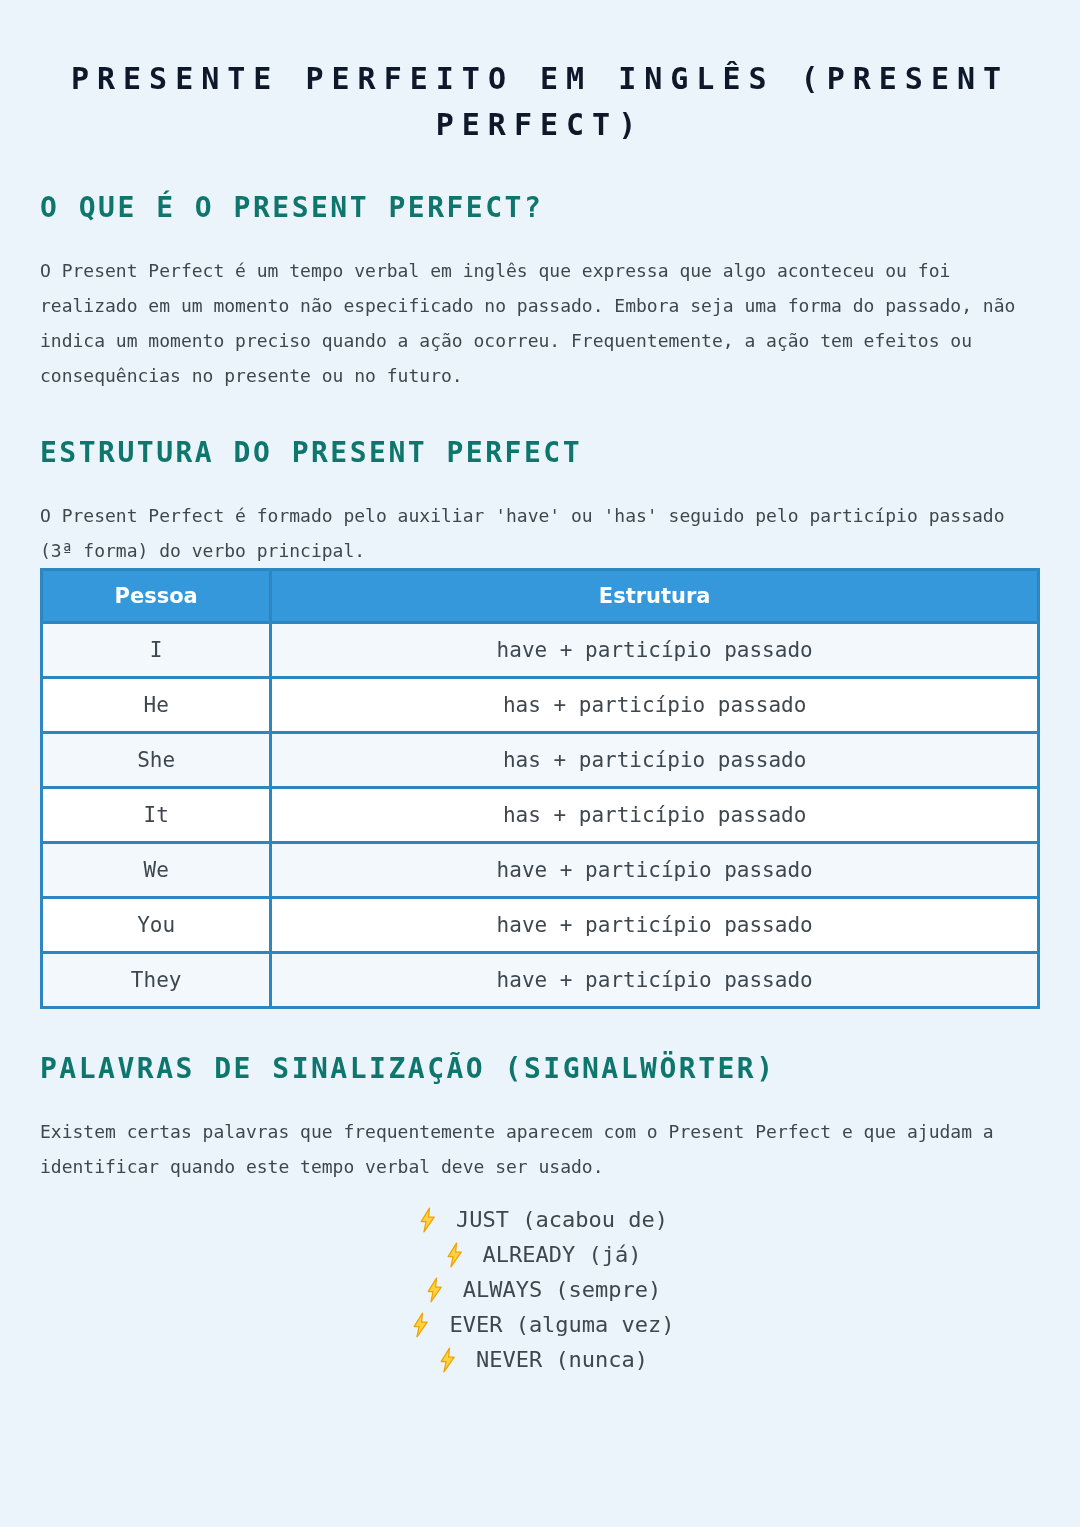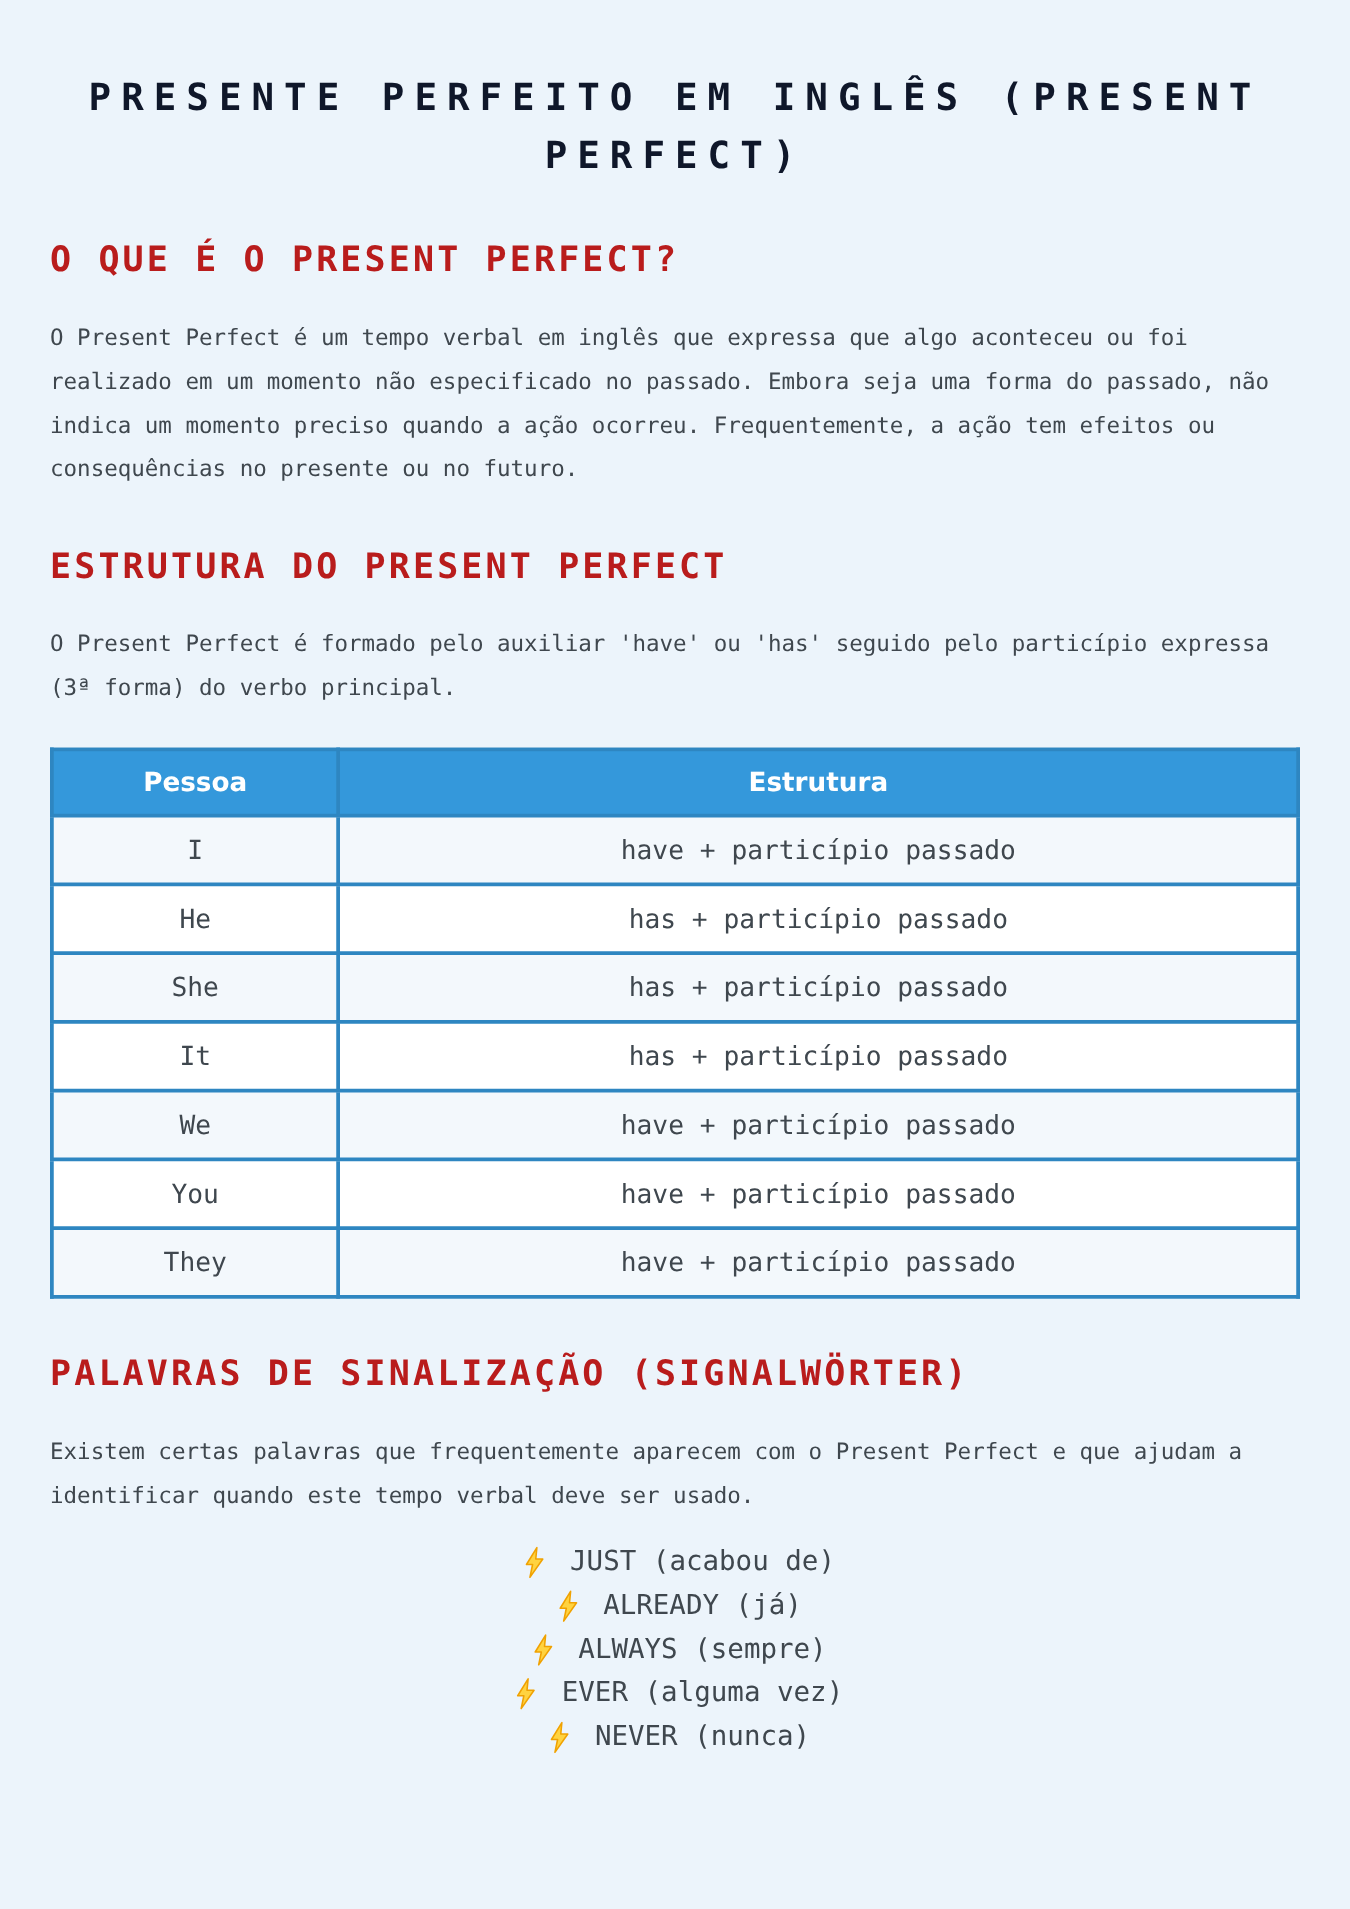--- a/index.html
+++ b/index.html
@@ -21,31 +21,30 @@
     letter-spacing: 8px;
     text-align: center;
     color: #0f172a;
   }
   .section-heading {
     margin: 40px 0 25px 0;
     font-size: 28px;
     line-height: 40px;
     font-weight: bold;
     letter-spacing: 2.5px;
-    color: #b91c1c;
+    color: #0f766e;
   }
   .body-text {
     margin: 0;
     font-size: 18px;
     line-height: 35px;
     color: #3F474E;
   }
   .structure-table {
     width: 100%;
-    margin-top: 30px;
     border-collapse: collapse;
     border: 3px solid #2E86C1;
     background: #FFFFFF;
   }
   .structure-table th {
     background: #3498DB;
     color: #FFFFFF;
     font-family: "DejaVu Sans", "Liberation Sans", sans-serif;
     font-size: 21px;
     font-weight: bold;
@@ -86,21 +85,21 @@
 </style>
 </head>
 <body>
 
 <h1 class="doc-title">PRESENTE PERFEITO EM INGLÊS (PRESENT PERFECT)</h1>
 
 <h2 class="section-heading">O QUE É O PRESENT PERFECT?</h2>
 <p class="body-text">O Present Perfect é um tempo verbal em inglês que expressa que algo aconteceu ou foi realizado em um momento não especificado no passado. Embora seja uma forma do passado, não indica um momento preciso quando a ação ocorreu. Frequentemente, a ação tem efeitos ou consequências no presente ou no futuro.</p>
 
 <h2 class="section-heading">ESTRUTURA DO PRESENT PERFECT</h2>
-<p class="body-text">O Present Perfect é formado pelo auxiliar 'have' ou 'has' seguido pelo particípio expressa (3ª forma) do verbo principal.</p>
+<p class="body-text">O Present Perfect é formado pelo auxiliar 'have' ou 'has' seguido pelo particípio passado (3ª forma) do verbo principal.</p>
 
 <table class="structure-table">
   <thead>
     <tr>
       <th class="col-person">Pessoa</th>
       <th>Estrutura</th>
     </tr>
   </thead>
   <tbody>
       <tr>

